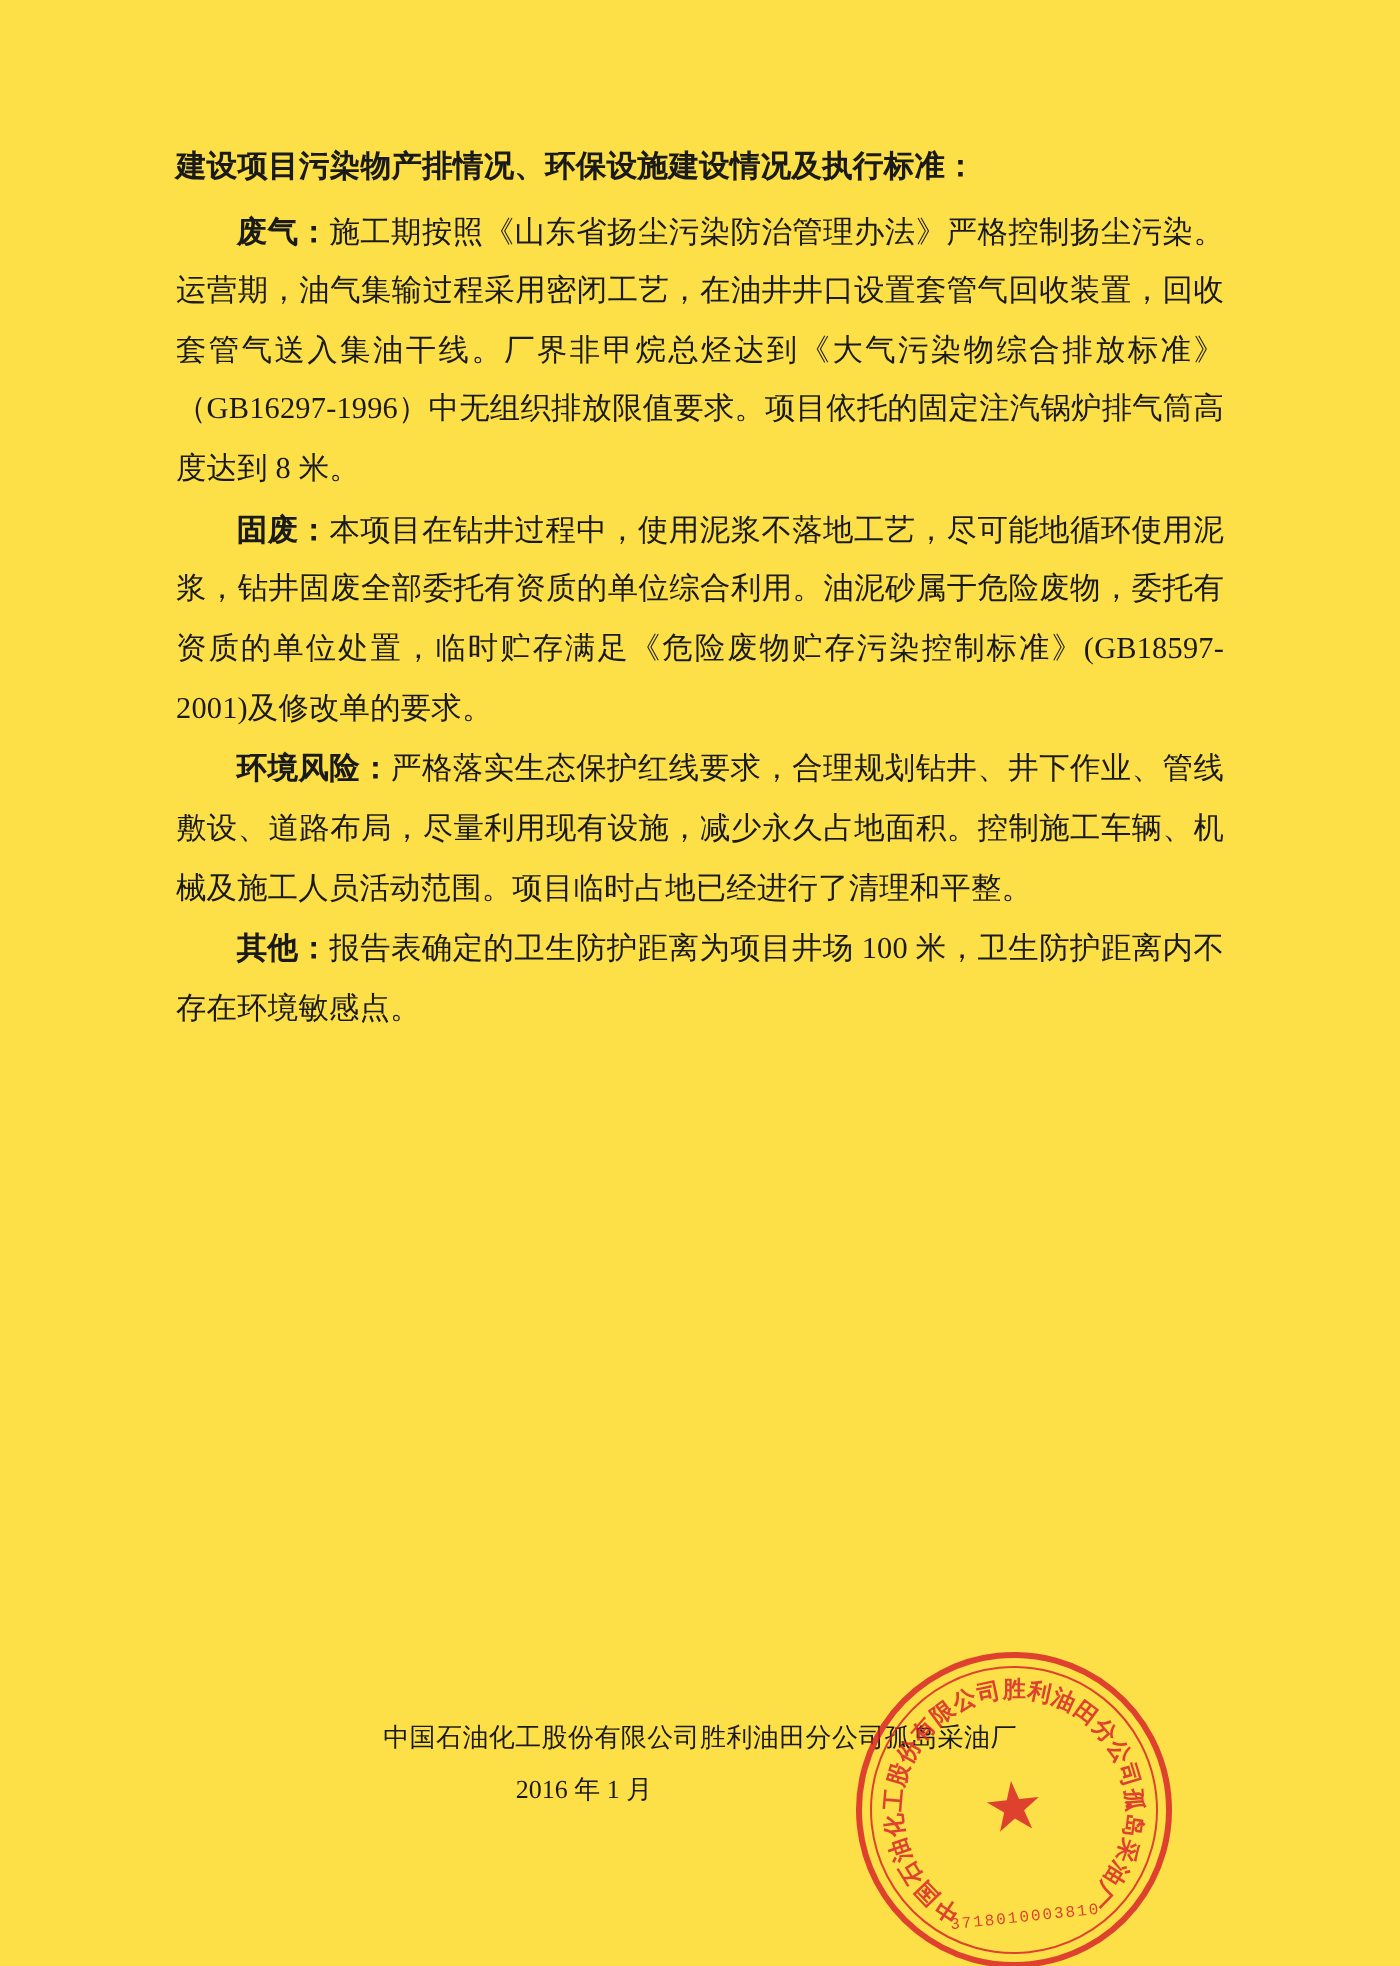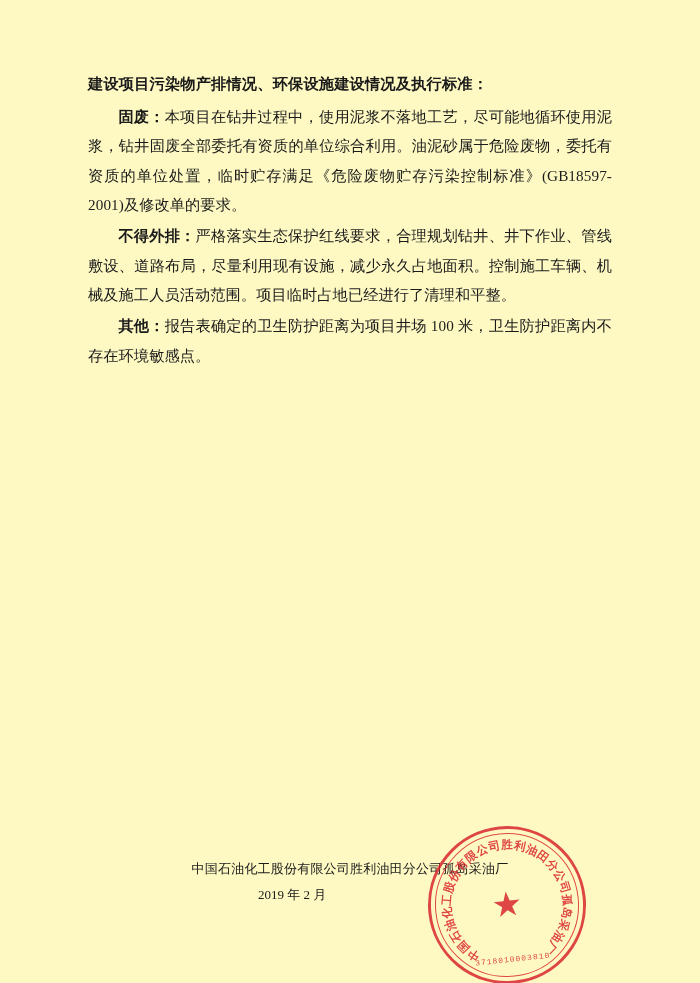--- a/index.html
+++ b/index.html
@@ -11,21 +11,21 @@
     width: 700px;
     height: 983px;
     position: relative;
     font-family: "Liberation Serif", "DejaVu Serif", serif;
     color: #1a1a1a;
     overflow: hidden;
   }
   .page {
     position: absolute;
     inset: 0;
-    background: #fef9c3;
+    background: #fde047;
   }
   .content {
     position: absolute;
     left: 88px;
     top: 72px;
     width: 524px;
   }
   .doc-title {
     font-weight: bold;
     font-size: 15.2px;
@@ -120,40 +120,43 @@
   }
 </style>
 </head>
 <body>
 
 <div class="page">
 
   <div class="content">
     <div class="doc-title">建设项目污染物产排情况、环保设施建设情况及执行标准：</div>
 
+    <p class="para">
+      <span class="lead">废气：</span><span>施工期按照《山东省扬尘污染防治管理办法》严格控制扬尘污染。运营期，油气集输过程采用密闭工艺，在油井井口设置套管气回收装置，回收套管气送入集油干线。厂界非甲烷总烃达到《大气污染物综合排放标准》（GB16297-1996）中无组织排放限值要求。项目依托的固定注汽锅炉排气筒高度达到 8 米。</span>
+    </p>
 
 
     <p class="para">
       <span class="lead">固废：</span><span>本项目在钻井过程中，使用泥浆不落地工艺，尽可能地循环使用泥浆，钻井固废全部委托有资质的单位综合利用。油泥砂属于危险废物，委托有资质的单位处置，临时贮存满足《危险废物贮存污染控制标准》(GB18597-2001)及修改单的要求。</span>
     </p>
 
 
 
     <p class="para">
-      <span class="lead">不得外排：</span><span>严格落实生态保护红线要求，合理规划钻井、井下作业、管线敷设、道路布局，尽量利用现有设施，减少永久占地面积。控制施工车辆、机械及施工人员活动范围。项目临时占地已经进行了清理和平整。</span>
+      <span class="lead">环境风险：</span><span>严格落实生态保护红线要求，合理规划钻井、井下作业、管线敷设、道路布局，尽量利用现有设施，减少永久占地面积。控制施工车辆、机械及施工人员活动范围。项目临时占地已经进行了清理和平整。</span>
     </p>
 
     <p class="para">
       <span class="lead">其他：</span><span>报告表确定的卫生防护距离为项目井场 100 米，卫生防护距离内不存在环境敏感点。</span>
     </p>
   </div>
 
   <div class="sign-block">
     <span class="sign-org">中国石油化工股份有限公司胜利油田分公司孤岛采油厂</span>
-    <span class="sign-date">2019 年 2 月</span>
+    <span class="sign-date">2016 年 1 月</span>
   </div>
 
   <div class="seal">
     <div class="seal-inner"></div>
     <div class="seal-text-top" id="seal-arc">
         <span style="transform: rotate(-140deg) translate(0px, -60px) translate(-50%, -50%) rotate(0deg);">中</span>
         <span style="transform: rotate(-127.826deg) translate(0px, -60px) translate(-50%, -50%) rotate(0deg);">国</span>
         <span style="transform: rotate(-115.652deg) translate(0px, -60px) translate(-50%, -50%) rotate(0deg);">石</span>
         <span style="transform: rotate(-103.478deg) translate(0px, -60px) translate(-50%, -50%) rotate(0deg);">油</span>
         <span style="transform: rotate(-91.3043deg) translate(0px, -60px) translate(-50%, -50%) rotate(0deg);">化</span>

